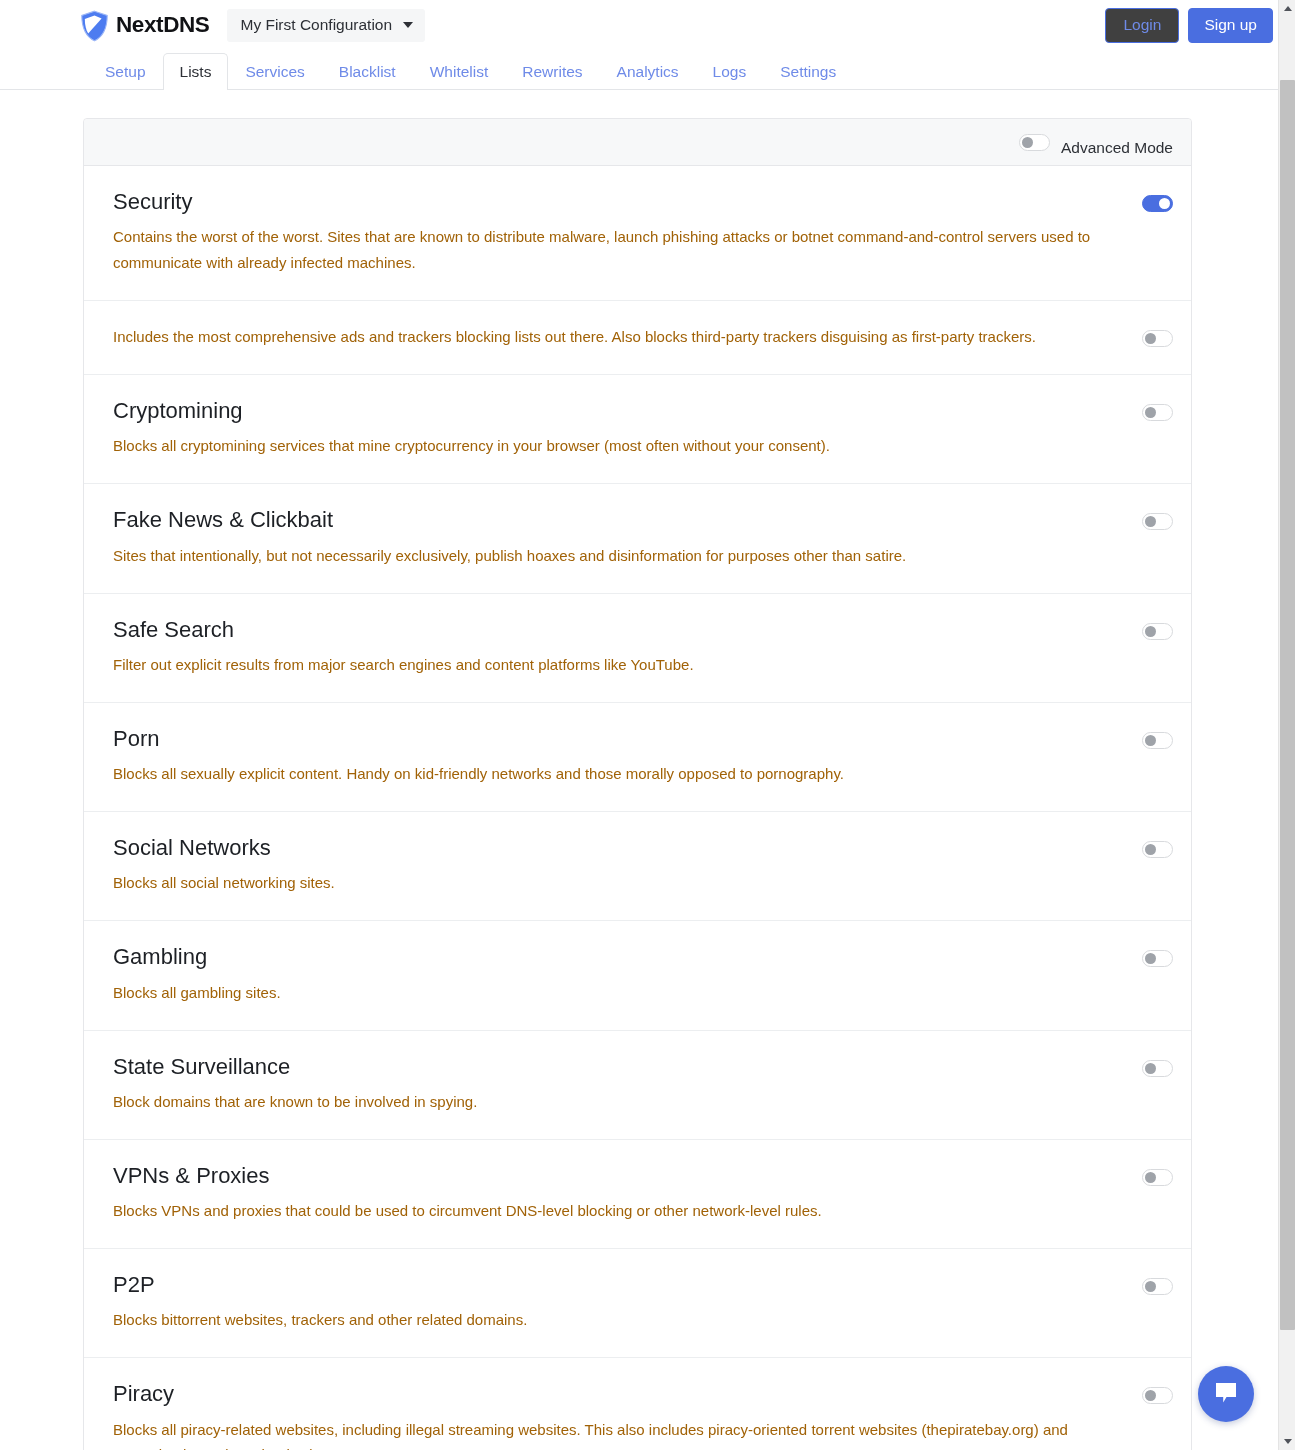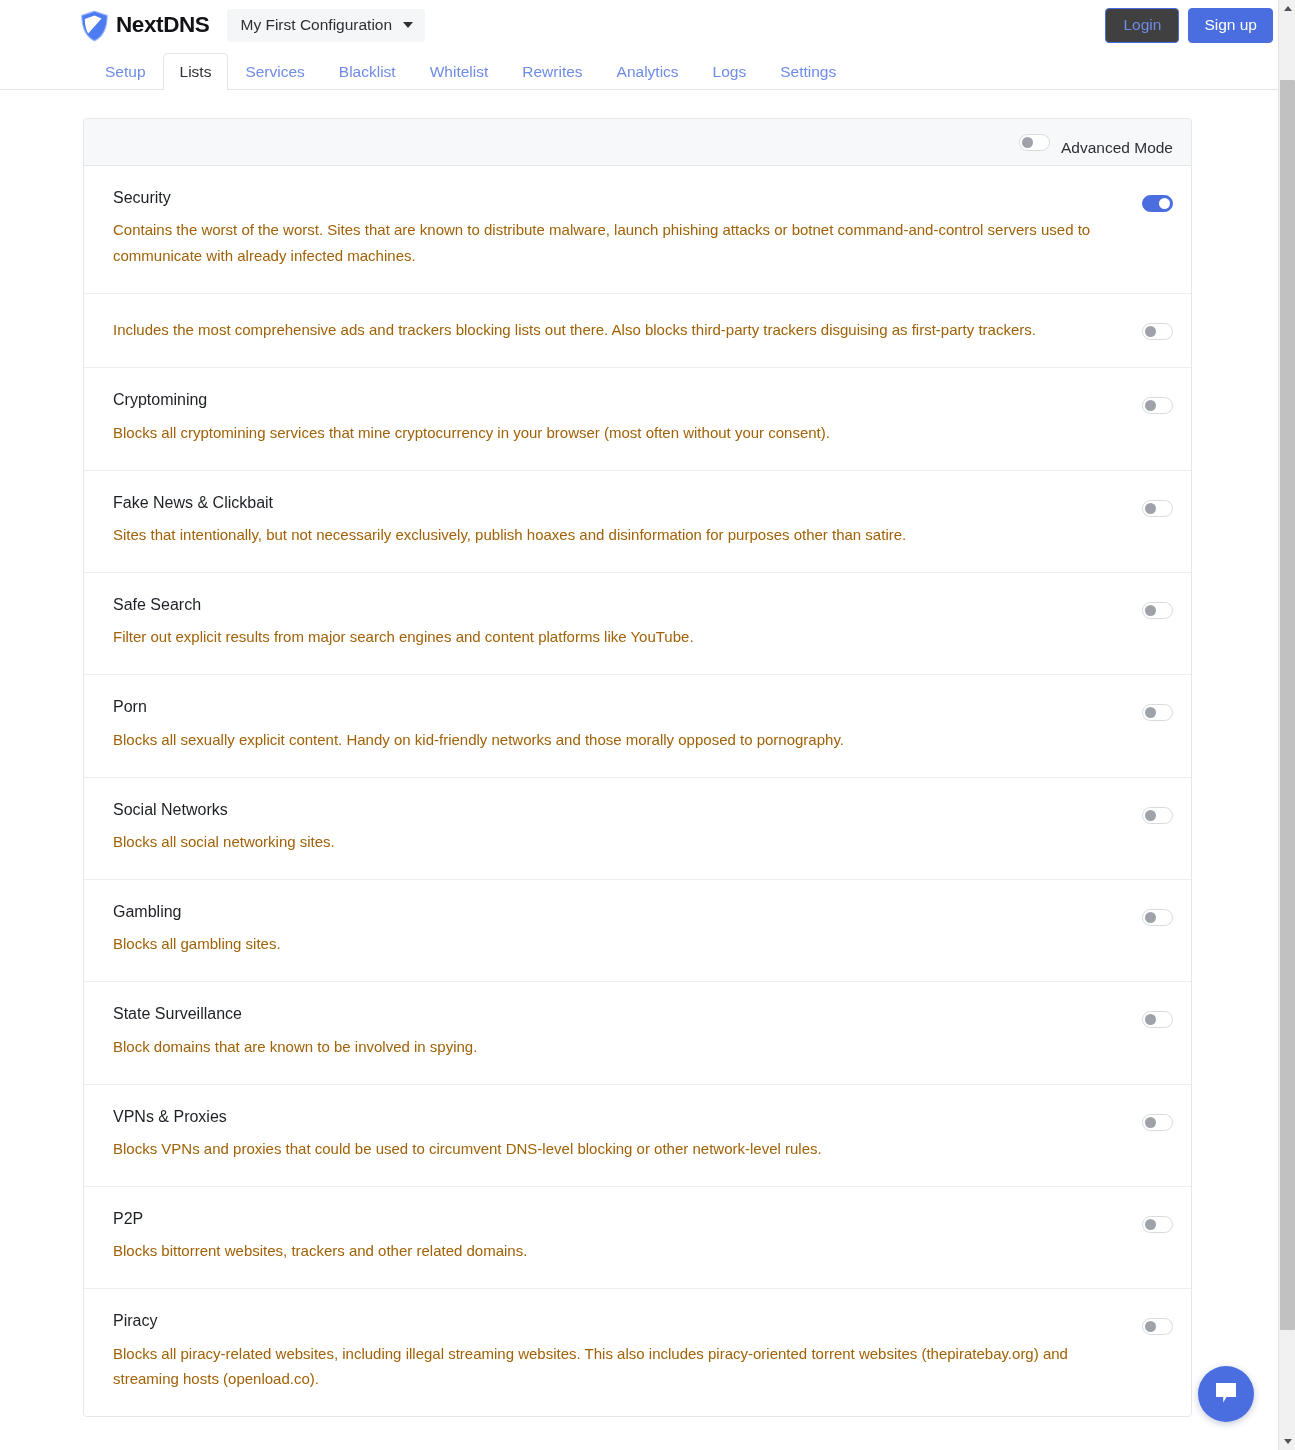--- a/index.html
+++ b/index.html
@@ -184,21 +184,21 @@
   
   .row {
     display: flex;
     align-items: flex-start;
     padding: 23px 18px 24px 29px;
     border-bottom: 1px solid #eceef0;
   }
   .row:last-child { border-bottom: none; }
   .row-text { flex: 1; min-width: 0; padding-right: 22px; }
   .row-title {
-    font-size: 16px;
+    font-size: 22px;
     color: #1d2025;
     line-height: 1.15;
     margin-bottom: 10px;
     font-weight: normal;
   }
   .row-desc {
     font-size: 15px;
     color: #a16207;
     line-height: 1.73;
   }

